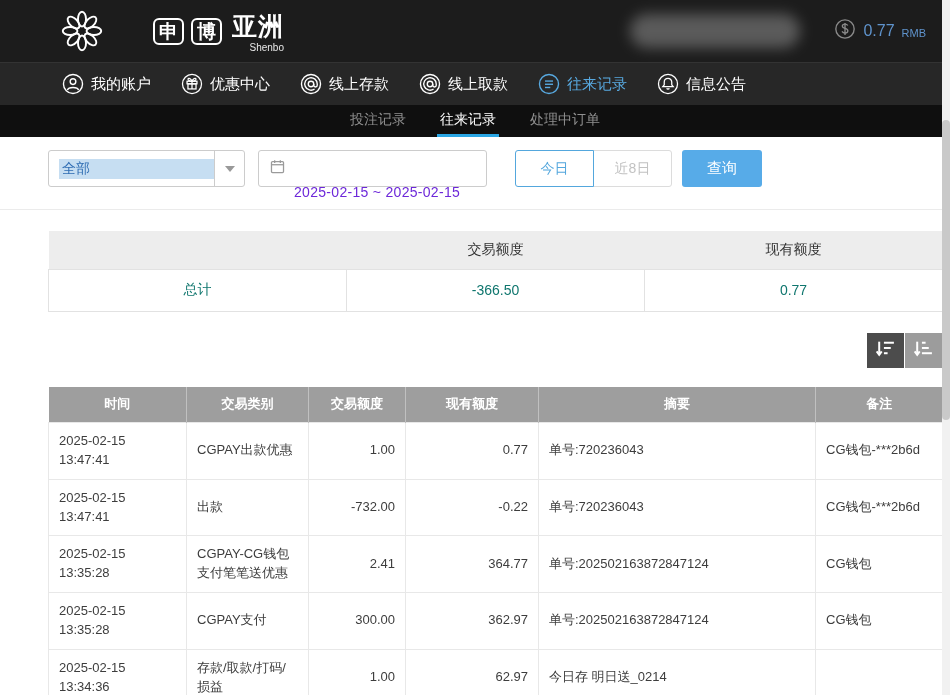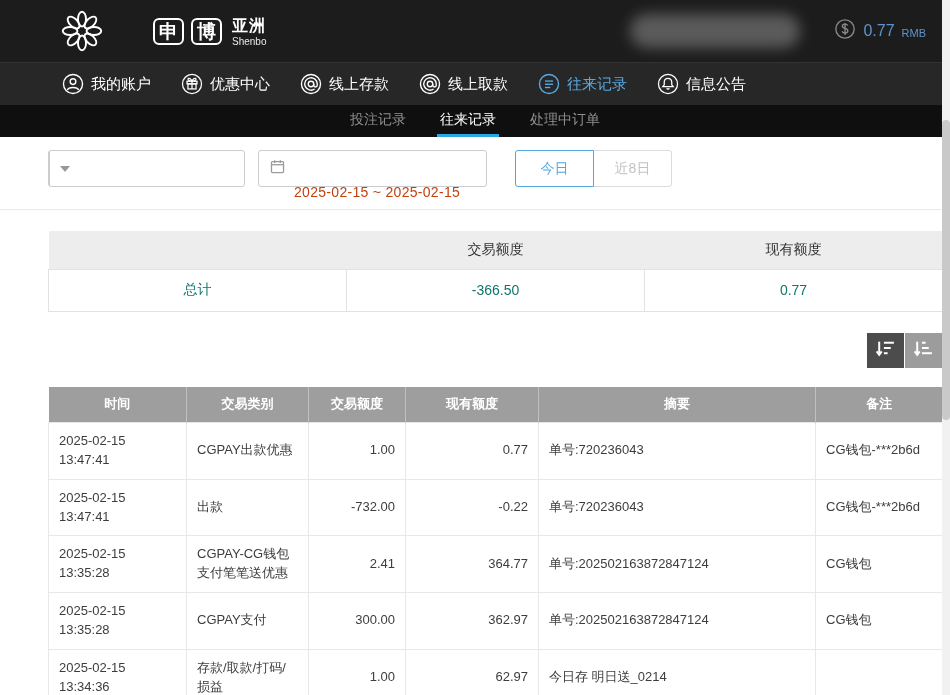--- a/index.html
+++ b/index.html
@@ -12,21 +12,21 @@
   
   .page-scrollbar { position:absolute; top:0; right:0; width:8px; height:695px; background:#f1f1f1; z-index:60; }
   .page-scrollbar .thumb { width:8px; height:300px; background:#c9c9c9; margin-top:120px; border-radius:4px; }
 
   
   .topbar { height:62px; background:#1c1c1c; display:flex; align-items:center; padding:0 26px 0 14px; position:relative; }
   .logo { display:flex; align-items:center; gap:7px; }
   .logo-flower { margin:0 42px 0 46px; display:flex; }
   .logo-box { border:2px solid #fff; border-radius:6px; color:#fff; font-size:19px; font-weight:bold; padding:2px 4px; line-height:1; }
   .logo-region { display:flex; flex-direction:column; color:#fff; margin-left:3px; }
-  .logo-region .cn { font-size:16px; font-weight:bold; letter-spacing:1px; }
+  .logo-region .cn { font-size:25px; font-weight:bold; letter-spacing:1px; }
   .logo-region .en { font-size:10px; color:#e8e8e8; align-self:flex-end; margin-top:-1px; }
   .user-blur { position:absolute; right:150px; top:14px; width:170px; height:34px; background:#707070; border-radius:17px; filter:blur(7px); opacity:.75; }
   .balance { position:absolute; right:24px; top:0; height:62px; display:flex; align-items:center; gap:7px; }
   .balance .amount { color:#5f93cc; font-size:16px; }
   .balance .cur { color:#5f93cc; font-size:11px; margin-top:3px; }
 
   
   .mainnav { height:43px; background:#272727; border-top:1px solid #333; display:flex; align-items:center; gap:30px; padding-left:62px; }
   .nav-item { display:flex; align-items:center; gap:7px; color:#fff; font-size:15px; cursor:pointer; }
   .nav-item.active { color:#58a9e0; }
@@ -40,21 +40,21 @@
   
   .content { margin:0 8px 0 48px; width:894px; }
 
   
   .filter-row { display:flex; align-items:center; margin-top:13px; }
   .dropdown { width:197px; height:37px; border:1px solid #ccc; border-radius:3px; display:flex; align-items:center; background:#fff; cursor:pointer; }
   .dropdown .sel { margin-left:10px; font-size:14px; color:#2f6db3; background:#c6def2; padding:1px 3px; flex:1; }
   .dropdown .caret-box { width:30px; height:100%; border-left:1px solid #ccc; display:flex; align-items:center; justify-content:center; }
   .caret { width:0; height:0; border-left:5px solid transparent; border-right:5px solid transparent; border-top:6px solid #999; }
   .datebox { width:229px; height:37px; border:1px solid #ccc; border-radius:3px; display:flex; align-items:center; gap:8px; padding:0 10px; margin-left:13px; cursor:pointer; }
-  .datebox .dtext { color:#c2410c; font-size:14px; letter-spacing:.3px;margin-top:46px; }
+  .datebox .dtext { color:#6d28d9; font-size:14px; letter-spacing:.3px;margin-top:46px; }
   .quick-group { display:flex; margin-left:8px;padding-left:20px; }
   .qbtn { width:79px; height:37px; background:#fff; border:1px solid #dcdcdc; color:#c2c2c2; font-size:14px; display:flex; align-items:center; justify-content:center; cursor:pointer; margin-left:-1px; }
   .qbtn:first-child { border-radius:3px 0 0 3px; margin-left:0; }
   .qbtn:last-child { border-radius:0 3px 3px 0; }
   .qbtn.active { border-color:#54a7dd; color:#54a7dd; position:relative; z-index:2; }
   .search-btn { width:80px; height:37px; background:#57abe8; color:#fff; font-size:15px; border:none; border-radius:3px; margin-left:10px; cursor:pointer; }
 
   .hr { width:950px; margin-left:-48px; border-bottom:1px solid #ebebeb; margin-top:22px; }
 
   
@@ -188,39 +188,41 @@
 <div class="subnav">
   <div class="subnav-item">投注记录</div>
   <div class="subnav-item active">往来记录</div>
   <div class="subnav-item">处理中订单</div>
 </div>
 
 <main class="content">
 
   <div class="filter-row">
     <div class="dropdown">
+      <span class="sel">全部</span>
       <span class="caret-box">
           <span class="caret"></span>
         </span>
     </div>
     <div class="datebox">
       <span>
         <svg width="17" height="17" viewBox="0 0 24 24" fill="none" stroke="#9a9a9a" stroke-width="1.8">
           <rect x="3.5" y="5" width="17" height="15.5" rx="1.5"></rect>
           <line x1="3.5" y1="9.5" x2="20.5" y2="9.5"></line>
           <line x1="8" y1="3" x2="8" y2="7"></line>
           <line x1="16" y1="3" x2="16" y2="7"></line>
         </svg>
       </span>
       <span class="dtext">2025-02-15 ~ 2025-02-15</span>
     </div>
     <div class="quick-group">
       <button class="qbtn active">今日</button>
       <button class="qbtn">近8日</button>
     </div>
+    <button class="search-btn">查询</button>
   </div>
 
   <div class="hr"></div>
 
   <table class="summary">
     <colgroup>
         <col style="width:298px">
         <col style="width:298px">
         <col style="width:298px">
       </colgroup>

